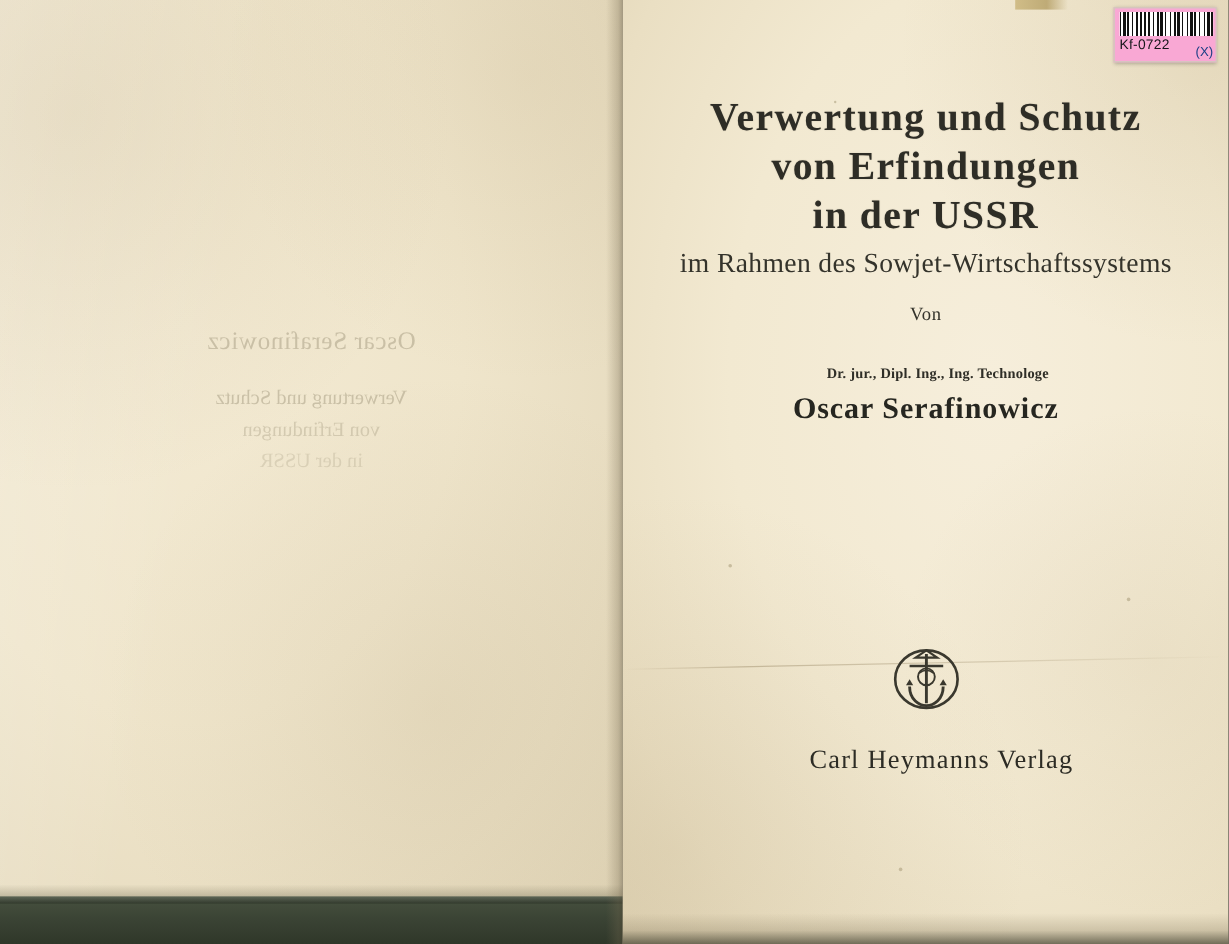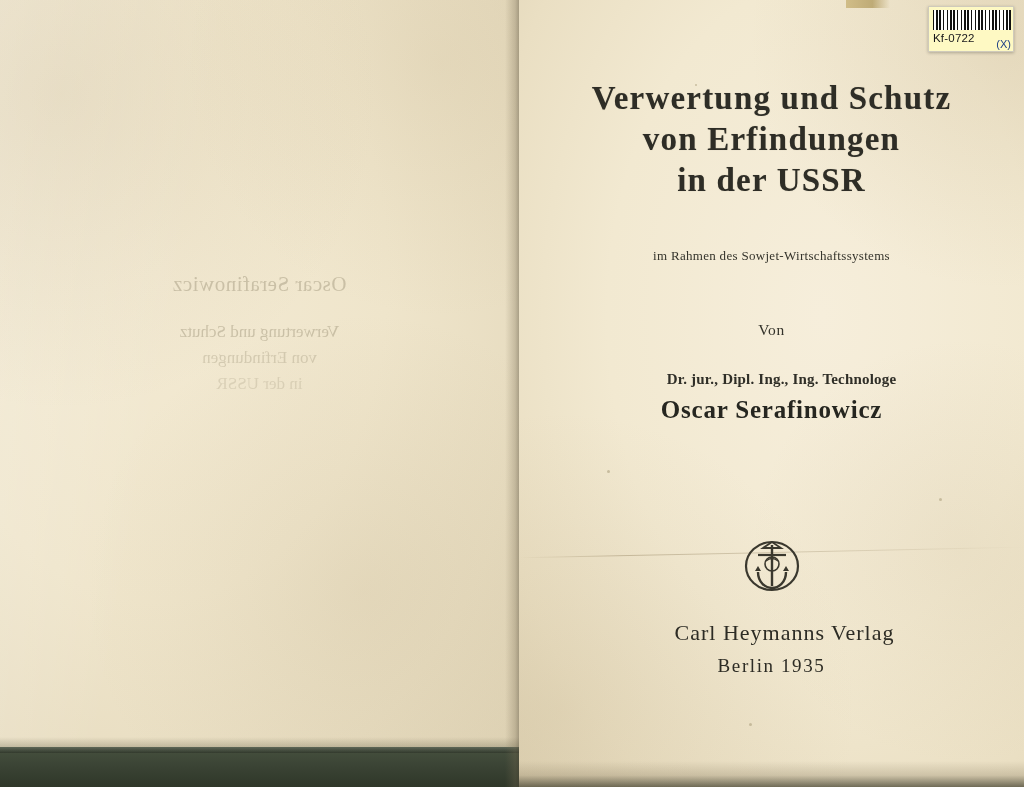--- a/index.html
+++ b/index.html
@@ -121,35 +121,35 @@
     color: #2e2d26;
   }
   .t-line {
     font-size: 33px;
     line-height: 41px;
     letter-spacing: 1.2px;
     font-weight: 600;
     text-shadow: 0 0 1px rgba(60,55,40,.25);
   }
   .subtitle {
-    margin-top: 40px;
-    font-size: 13px;
+    margin-top: 4px;
+    font-size: 23px;
     line-height: 29px;
     letter-spacing: .3px;
     color: #34332b;
   }
   .von {
-    margin-top: 51px;
+    margin-top: 20px;
     font-size: 15.5px;
     letter-spacing: .6px;
     color: #34332b;
   }
   .credentials {
     margin-top: 32px;
-    font-size: 15px;
+    font-size: 12px;
     letter-spacing: .2px;
     font-weight: 600;
     color: #2f2e27;
     padding-left: 20px;
   }
   .author {
     margin-top: 8px;
     font-size: 25px;
     letter-spacing: .8px;
     font-weight: 700;
@@ -188,21 +188,21 @@
     font-size: 19px;
     letter-spacing: 1.6px;
     color: #2d2c25;
   }
 
   
   .label {
     position: absolute;
     left: 928px; top: 6px;
     width: 86px; height: 46px;
-    background: #fef9c3;
+    background: #f9a8d4;
     border: 1px solid #cfcabb;
     box-shadow: 0 1px 3px rgba(0,0,0,.25);
     padding: 3px 4px 0 4px;
     box-sizing: border-box;
   }
   .barcode {
     width: 78px; height: 20px;
     background-image: repeating-linear-gradient(90deg,
       #111 0 1px, #fff 1px 3px, #111 3px 5px, #fff 5px 6px,
       #111 6px 8px, #fff 8px 10px, #111 10px 11px, #fff 11px 14px);
@@ -282,21 +282,20 @@
         <path d="M22 44 C22 55 30 60 36 60 C42 60 50 55 50 44" fill="none" stroke="#3a382e" stroke-width="2.4"></path>
         <path d="M19 43 l3 -5 l3 5 z" fill="#3a382e"></path>
         <path d="M47 43 l3 -5 l3 5 z" fill="#3a382e"></path>
         <circle cx="36" cy="36" r="7" fill="none" stroke="#3a382e" stroke-width="1.6"></circle>
         <path d="M30 33 q6 -5 12 0" fill="none" stroke="#3a382e" stroke-width="1.3"></path>
       </svg>
     </div>
 
     <div class="imprint">
       <div class="publisher">Carl Heymanns Verlag</div>
-      <div class="place-year">Berlin 1935</div>
     </div>
   </div>
 
   <div class="recto-bottom"></div>
   <div class="topmark"></div>
 
   <div class="label">
     <div class="barcode"></div>
     <div class="label-text">Kf-0722</div>
     <div class="label-stamp">(X)</div>

